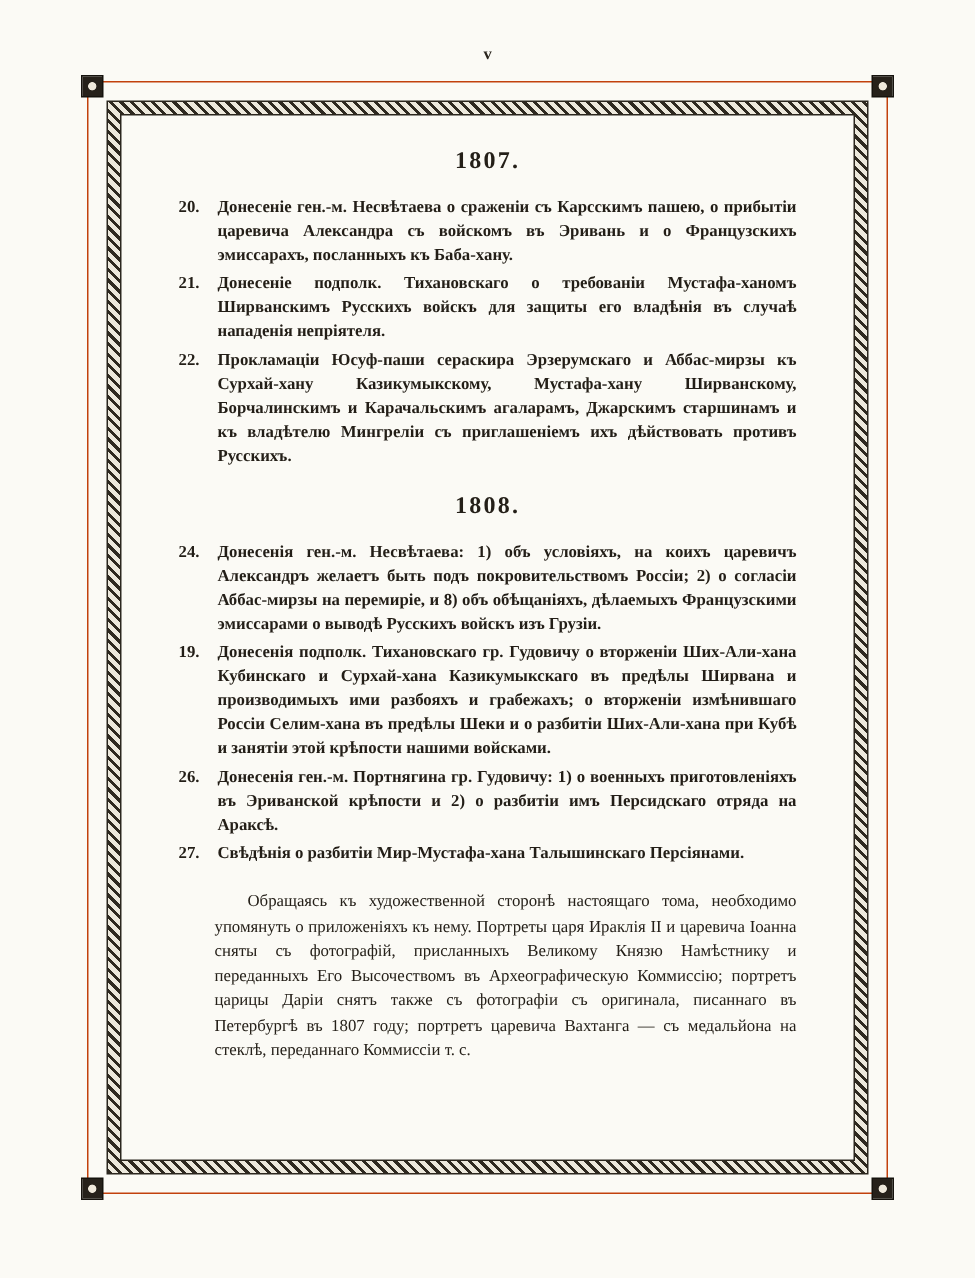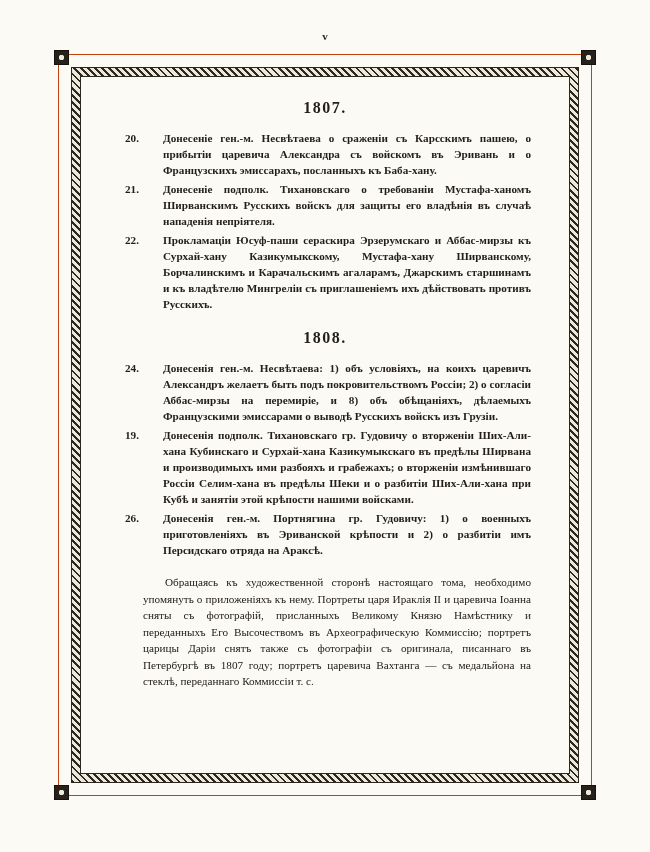--- a/index.html
+++ b/index.html
@@ -68,22 +68,22 @@
   .entry {
     display: flex;
     margin-bottom: 3px;
     font-size: 11.2px;
     line-height: 16px;
     font-weight: 700;
     color: #231e17;
   }
   .entry-num {
     flex: 0 0 26px;
-    text-align: center;
-    margin-right: 18px;
+    text-align: left;
+    margin-right: 0;
   }
   .entry-text {
     flex: 1;
     text-align: justify;
   }
   .closing-paragraph {
     margin-top: 16px;
     font-size: 11.2px;
     line-height: 16.5px;
     text-align: justify;
@@ -130,20 +130,24 @@
           <div class="entry-text">Донесенія ген.-м. Несвѣтаева: 1) объ условіяхъ, на коихъ царевичъ Александръ желаетъ быть подъ покровительствомъ Россіи; 2) о согласіи Аббас-мирзы на перемиріе, и 8) объ обѣщаніяхъ, дѣлаемыхъ Французскими эмиссарами о выводѣ Русскихъ войскъ изъ Грузіи.</div>
         </div>
         <div class="entry">
           <div class="entry-num">19.</div>
           <div class="entry-text">Донесенія подполк. Тихановскаго гр. Гудовичу о вторженіи Ших-Али-хана Кубинскаго и Сурхай-хана Казикумыкскаго въ предѣлы Ширвана и производимыхъ ими разбояхъ и грабежахъ; о вторженіи измѣнившаго Россіи Селим-хана въ предѣлы Шеки и о разбитіи Ших-Али-хана при Кубѣ и занятіи этой крѣпости нашими войсками.</div>
         </div>
         <div class="entry">
           <div class="entry-num">26.</div>
           <div class="entry-text">Донесенія ген.-м. Портнягина гр. Гудовичу: 1) о военныхъ приготовленіяхъ въ Эриванской крѣпости и 2) о разбитіи имъ Персидскаго отряда на Араксѣ.</div>
         </div>
+        <div class="entry">
+          <div class="entry-num">27.</div>
+          <div class="entry-text">Свѣдѣнія о разбитіи Мир-Мустафа-хана Талышинскаго Персіянами.</div>
+        </div>
 
         <div class="closing-paragraph">Обращаясь къ художественной сторонѣ настоящаго тома, необходимо упомянуть о приложеніяхъ къ нему. Портреты царя Ираклія II и царевича Іоанна сняты съ фотографій, присланныхъ Великому Князю Намѣстнику и переданныхъ Его Высочествомъ въ Археографическую Коммиссію; портретъ царицы Даріи снятъ также съ фотографіи съ оригинала, писаннаго въ Петербургѣ въ 1807 году; портретъ царевича Вахтанга — съ медальйона на стеклѣ, переданнаго Коммиссіи т. с.</div>
 
       </div>
     </div>
   </div>
 
 </div>
 
 </body></html>

